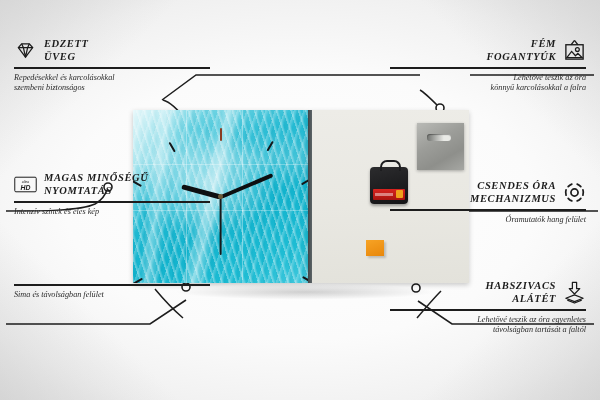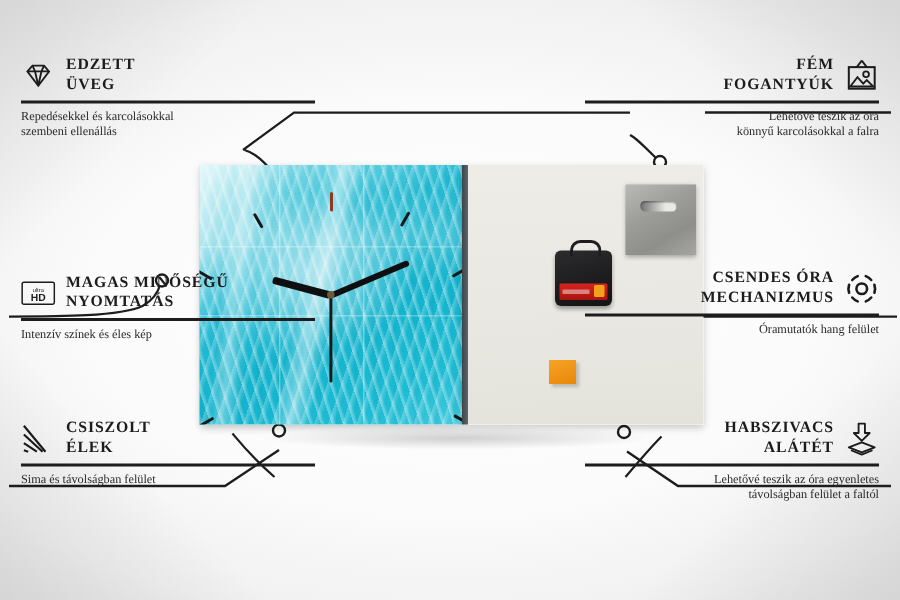--- a/index.html
+++ b/index.html
@@ -83,21 +83,21 @@
   .foam{
     position:absolute;left:58px;top:130px;width:18px;height:16px;
     background:linear-gradient(160deg,#f7a325,#e8870a);box-shadow:2px 2px 2px rgba(0,0,0,.18);
   }
   .surface-shadow{
     position:absolute;left:120px;top:281px;width:370px;height:22px;
     background:radial-gradient(ellipse 185px 11px at 50% 50%,rgba(0,0,0,.18),rgba(0,0,0,0) 70%);
   }
 
   
-  .callout{position:absolute;width:196px;}
+  .callout{position:absolute;width:196px;font-style:italic;}
   .callout.left{text-align:left;}
   .callout.right{text-align:right;}
   .co-head{display:flex;align-items:center;gap:7px;}
   .callout.right .co-head{justify-content:flex-end;}
   .co-title{
     font-family:"Liberation Serif", serif;
     font-size:10.5px;font-weight:bold;color:#1c1c1c;letter-spacing:.6px;
     line-height:12.5px;text-transform:uppercase;
   }
   .co-rule{height:1.6px;background:#1d1d1d;margin:4px 0 4px;}
@@ -210,54 +210,43 @@
           <path d="M4.5 9 H19.5 M8 5 L9.8 9 L12 19 M16 5 L14.2 9 L12 19"></path>
         </svg>
       </span>
       <span>
         <span class="co-title" style="display:block">EDZETT</span>
         <span class="co-title" style="display:block">ÜVEG</span>
       </span>
     </div>
     <div class="co-rule"></div>
     <div class="co-desc">Repedésekkel és karcolásokkal</div>
-    <div class="co-desc">szembeni ellenállás</div>
-  </div>
-
-  <div class="callout left" style="left:14px;top:172px;margin-top:11px;">
+    <div class="co-desc">szembeni biztonságos</div>
+  </div>
+
+  <div class="callout left" style="left:14px;top:172px;">
     <div class="co-head">
       <span class="ico">
         <svg viewBox="0 0 30 24">
           <rect x="1" y="2.5" width="28" height="19" rx="1.5" fill="none" stroke="#1b1b1b" stroke-width="1.3"></rect>
           <text x="15" y="10.5" text-anchor="middle" font-family="Liberation Sans, sans-serif" font-size="5" fill="#1b1b1b">ultra</text>
           <text x="15" y="19" text-anchor="middle" font-family="Liberation Sans, sans-serif" font-size="9" font-weight="bold" fill="#1b1b1b">HD</text>
         </svg>
       </span>
       <span>
         <span class="co-title" style="display:block">MAGAS MINŐSÉGŰ</span>
         <span class="co-title" style="display:block">NYOMTATÁS</span>
       </span>
     </div>
     <div class="co-rule"></div>
     <div class="co-desc">Intenzív színek és éles kép</div>
     <div class="co-desc"></div>
   </div>
 
   <div class="callout left" style="left:14px;top:280px;">
-    <div class="co-head">
-      <span class="ico">
-        <svg viewBox="0 0 24 24" stroke="#1b1b1b" stroke-width="1.5" fill="none">
-          <path d="M2 3 L17 21 M2 9 L15 21 M2 15 L11 21 M2 20 L5 21"></path>
-        </svg>
-      </span>
-      <span>
-        <span class="co-title" style="display:block">CSISZOLT</span>
-        <span class="co-title" style="display:block">ÉLEK</span>
-      </span>
-    </div>
     <div class="co-rule"></div>
     <div class="co-desc">Sima és távolságban felület</div>
     <div class="co-desc"></div>
   </div>
 
   <div class="callout right" style="left:390px;top:38px;text-align:right;">
     <div class="co-head">
       <span>
         <span class="co-title" style="display:block">FÉM</span>
         <span class="co-title" style="display:block">FOGANTYÚK</span>
@@ -303,16 +292,16 @@
       <span class="ico">
         <svg viewBox="0 0 24 24" fill="none" stroke="#1b1b1b" stroke-width="1.3" stroke-linejoin="round">
           <path d="M9.8 1.5 H14.2 V8 H17.5 L12 13.5 L6.5 8 H9.8 Z"></path>
           <path d="M12 14.5 L3 18 L12 21.5 L21 18 Z"></path>
           <path d="M4.5 20 L12 23 L19.5 20"></path>
         </svg>
       </span>
     </div>
     <div class="co-rule"></div>
     <div class="co-desc">Lehetővé teszik az óra egyenletes</div>
-    <div class="co-desc">távolságban felület a faltól</div>
+    <div class="co-desc">távolságban tartását a faltól</div>
   </div>
 
 </div>
 
 </body></html>

